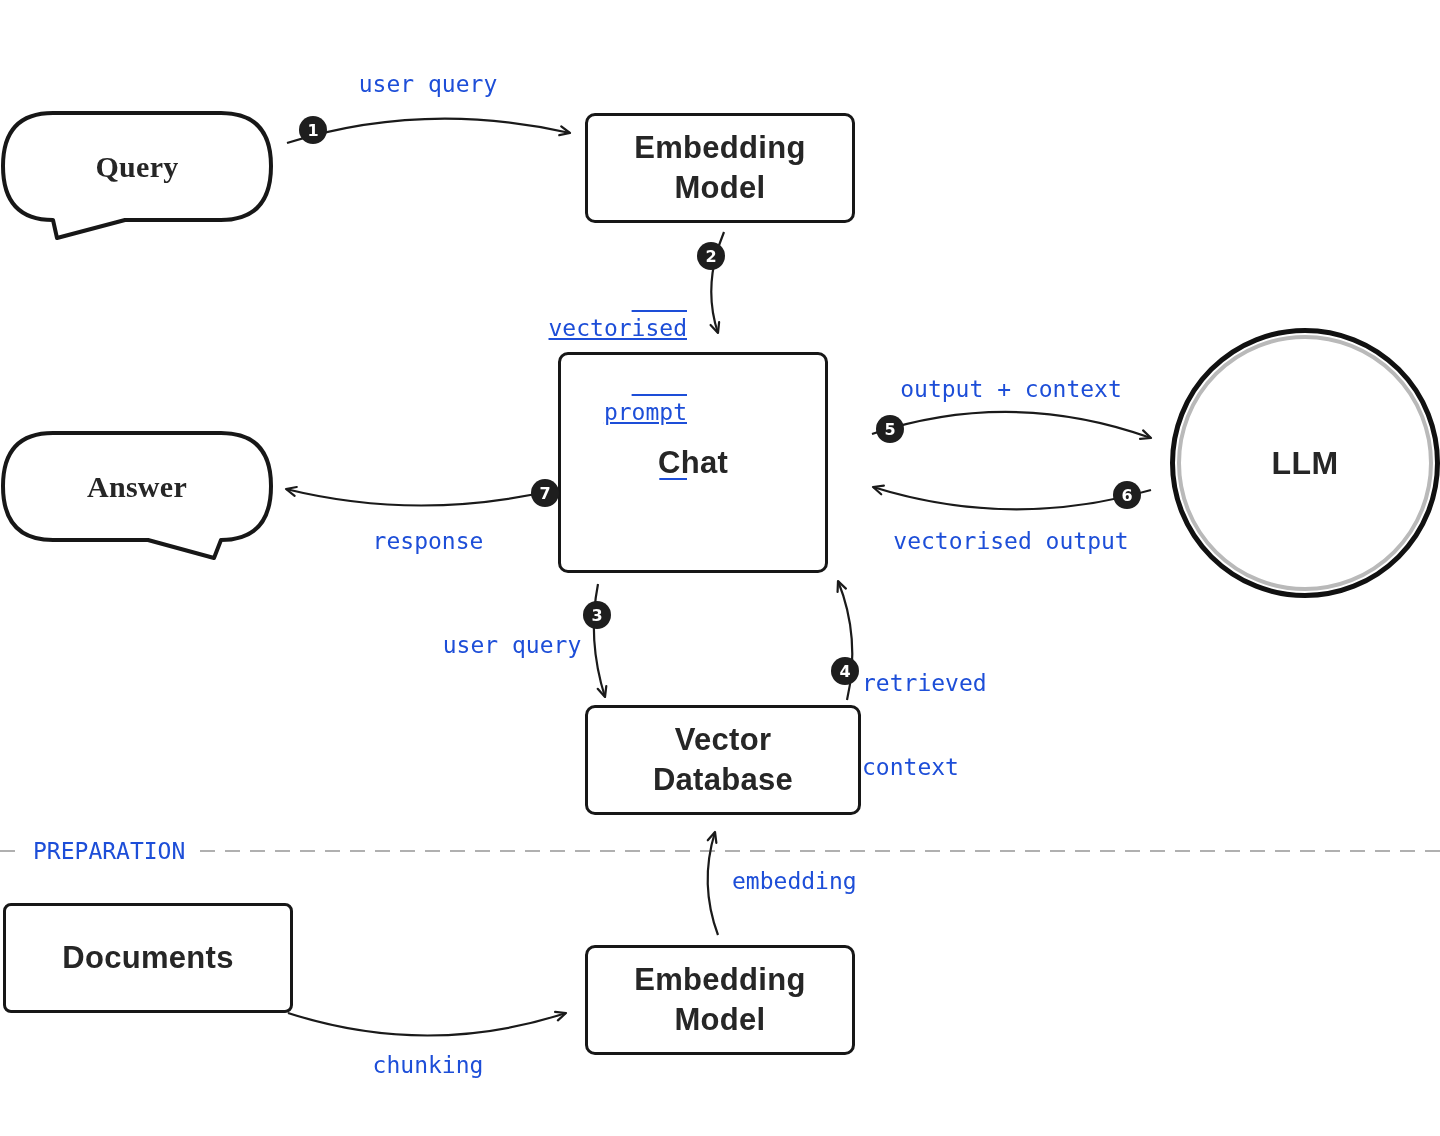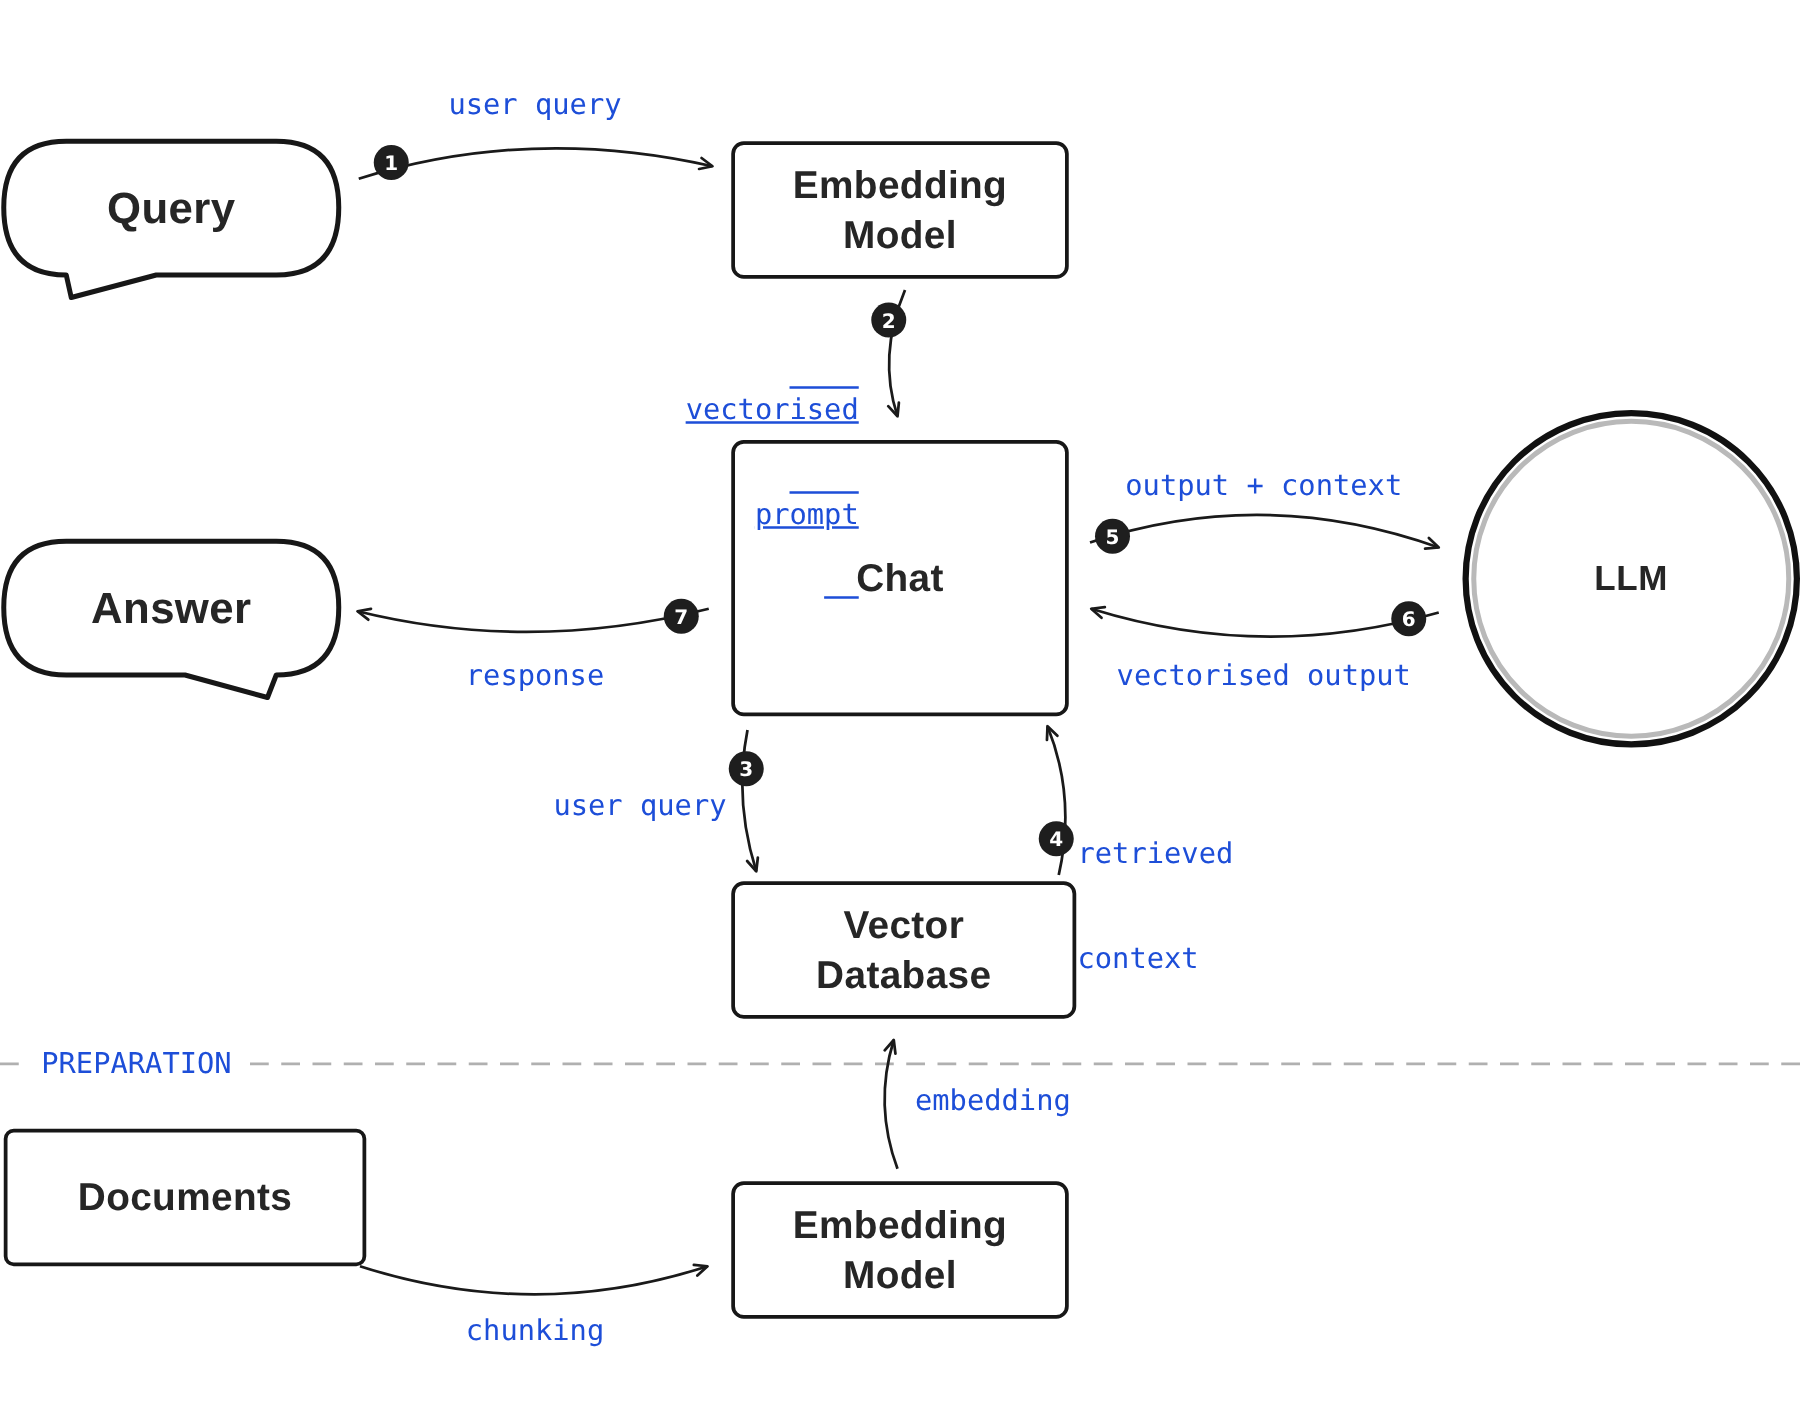--- a/index.html
+++ b/index.html
@@ -9,27 +9,27 @@
   }
   .layer{position:absolute;left:0;top:0;width:1440px;height:1136px;}
   .node{
     position:absolute;box-sizing:border-box;background:#fff;
     border:3.5px solid #171717;border-radius:10px;
     display:flex;align-items:center;justify-content:center;text-align:center;
     font-weight:700;font-size:31px;line-height:40px;color:#262626;letter-spacing:.3px;
   }
   .bubble-label{
     position:absolute;display:flex;align-items:center;justify-content:center;
-    font-weight:700;font-size:35px;color:#262626;letter-spacing:.3px;
+    font-weight:700;font-size:30px;color:#262626;letter-spacing:.3px;font-family:Liberation Serif, serif;
   }
   .llm{
     position:absolute;left:1170px;top:328px;width:270px;height:270px;
     box-sizing:border-box;border:5px solid #111;border-radius:50%;background:#fff;
     display:flex;align-items:center;justify-content:center;
-    font-weight:700;font-size:28px;color:#262626;letter-spacing:.5px;
+    font-weight:700;font-size:32px;color:#262626;letter-spacing:.5px;
   }
   .llm-ring{position:absolute;inset:2px;border:4px solid #b9b9b9;border-radius:50%;pointer-events:none;}
   .llm-text{position:relative;}
   .glabel{
     position:absolute;font-family:"DejaVu Sans Mono","Liberation Mono",monospace;
     font-size:23px;color:#1d4ed8;white-space:pre;line-height:28px;
   }
   .center{transform:translate(-50%,-50%);}
   .vcenter{transform:translateY(-50%);}
   .right-block{text-align:right;text-decoration:underline;}
@@ -71,21 +71,21 @@
     <path d="M 288 1013 Q 428 1058 566 1013" fill="none" stroke="#1a1a1a" stroke-width="2.2" marker-end="url(#ah)"></path>
   </svg>
 
   <div class="node" style="left:585px;top:113px;width:270px;height:110px;">
     <div>
         <div>Embedding</div>
          <div>Model</div>
       </div>
   </div>
 
-  <div class="node" style="left:585px;top:352px;width:270px;height:221px;">
+  <div class="node" style="left:558px;top:352px;width:270px;height:221px;">
     <div>Chat</div>
   </div>
 
   <div class="node" style="left:585px;top:705px;width:276px;height:110px;">
     <div>
         <div>Vector</div>
          <div>Database</div>
       </div>
   </div>
 

